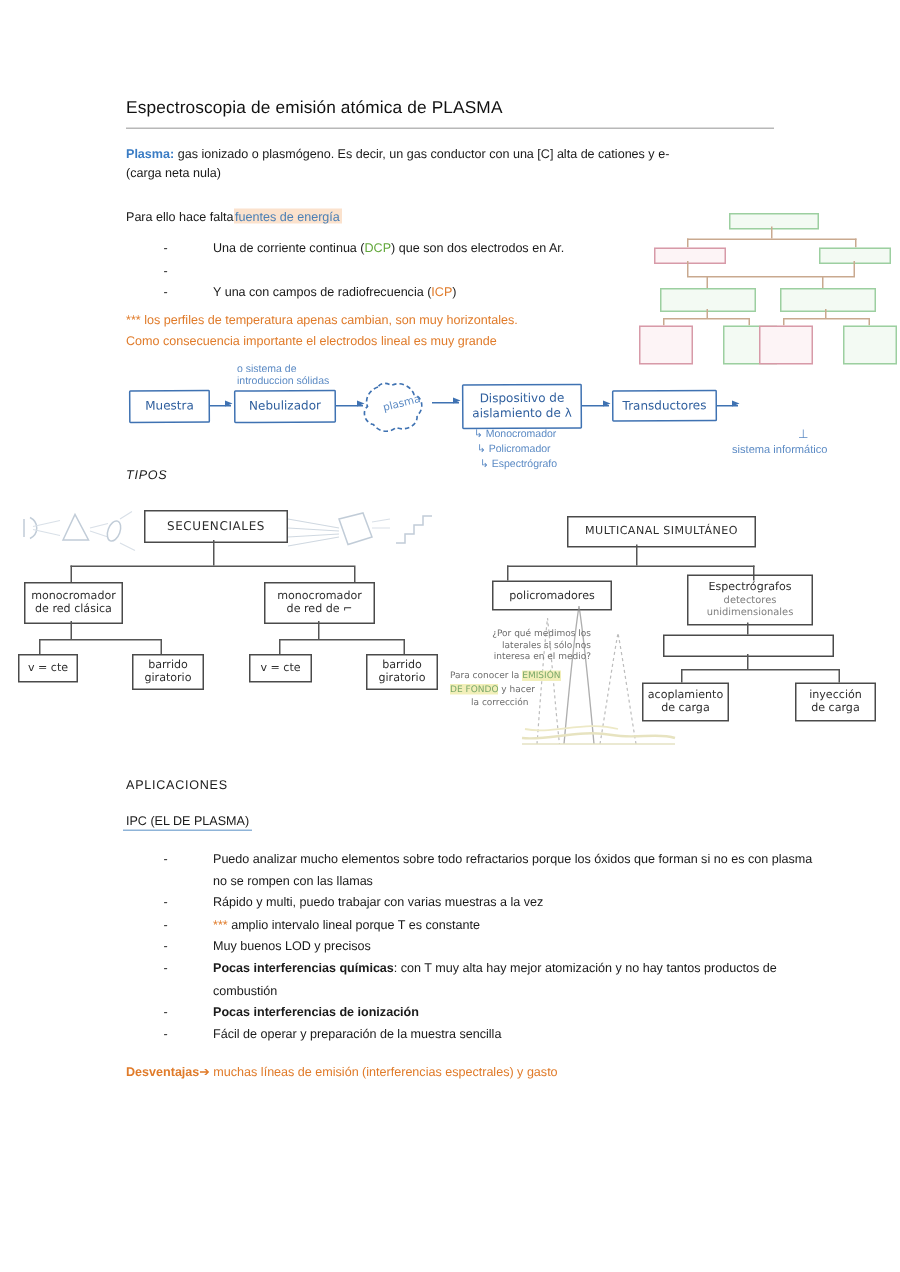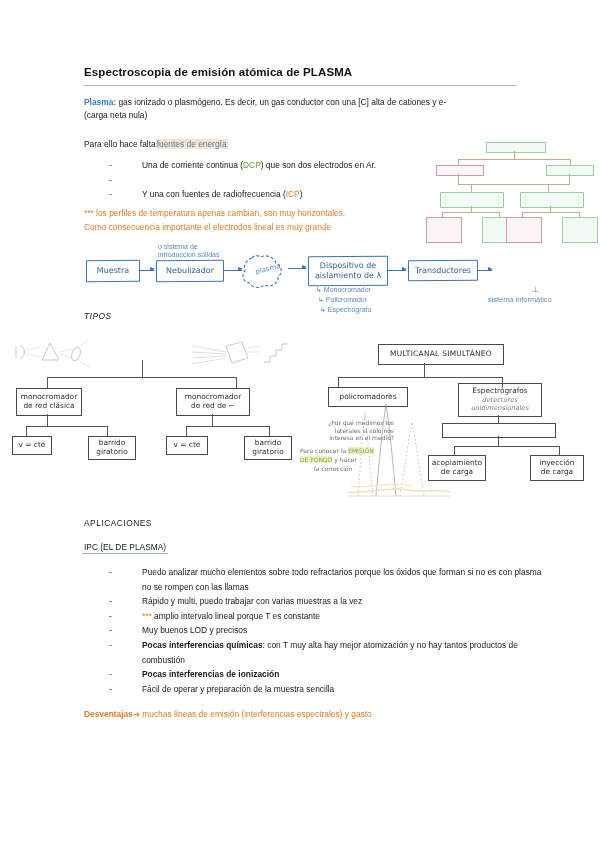--- a/index.html
+++ b/index.html
@@ -21,21 +21,21 @@
     inset: 0;
     background: #fff;
   }
 
   
   .title {
     position: absolute;
     left: 84px;
     top: 66px;
     font-size: 11.5px;
-    font-weight: bold;
+    font-weight: normal;
     letter-spacing: .1px;
     color: #111;
   }
   .title-rule {
     position: absolute;
     left: 84px;
     top: 85px;
     width: 432px;
     height: 1px;
     background: #b8b8b8;
@@ -209,21 +209,21 @@
   <div class="bullets" style="left:109px; top:158px; width:420px;">
     <div class="row">
       <span class="dash">-</span>
       <span><span>Una de corriente continua (</span><span class="t-green">DCP</span><span>) que son dos electrodos en Ar.</span></span>
     </div>
     <div class="row">
       <span class="dash">-</span>
     </div>
     <div class="row">
       <span class="dash">-</span>
-      <span><span>Y una con fuentes de radiofrecuencia (</span><span class="t-orange">ICP</span><span>)</span></span>
+      <span><span>Y una con campos de radiofrecuencia (</span><span class="t-orange">ICP</span><span>)</span></span>
     </div>
   </div>
 
   <div class="orangeblock" style="left:84px; top:206px; width:420px;">
     <span>*** los perfiles de temperatura apenas cambian, son muy horizontales.</span><br>
     <span>Como consecuencia importante el electrodos lineal es muy grande</span>
   </div>
 
   <div class="inset" style="left:428px; top:142px; width:168px; height:104px;">
     <div class="inset-box g" style="left:58px; top:0px; width:58px; height:9px;"></div>
@@ -307,20 +307,21 @@
   </svg>
 
   <svg class="sketch" style="left:190px; top:336px;" width="104" height="40" viewBox="0 0 104 40">
     <path d="M2 10 L36 16 M2 16 L36 18 M2 22 L36 20 M2 28 L36 22" stroke="#a8b8c8" stroke-width=".8" fill="none"></path>
     <path d="M36 10 L52 6 L58 22 L42 27 Z" fill="none" stroke="#8fa3b8" stroke-width="1"></path>
     <path d="M58 12 L70 10 M58 16 L70 16" stroke="#b9c6d4" stroke-width=".8"></path>
     <path d="M74 26 L80 26 L80 20 L86 20 L86 14 L92 14 L92 8 L98 8" fill="none" stroke="#8fa3b8" stroke-width="1"></path>
   </svg>
 
   <div style="position:absolute; left:0; top:0; width:600px; height:848px; pointer-events:none;">
+    <div class="pbox" style="left:96px; top:340px; width:94px; height:20px; font-size:8px; letter-spacing:.4px;">SECUENCIALES</div>
 
     <div class="pline" style="left:142px; top:360px; width:1px; height:17px;"></div>
     <div class="pline" style="left:47px; top:377px; width:189px; height:1px;"></div>
     <div class="pline" style="left:47px; top:377px; width:1px; height:11px;"></div>
     <div class="pline" style="left:236px; top:377px; width:1px; height:11px;"></div>
 
     <div class="pbox" style="left:16px; top:388px; width:64px; height:26px;">
       <span>monocromador<br>de red clásica</span>
     </div>
     <div class="pbox" style="left:176px; top:388px; width:72px; height:26px;">
@@ -349,21 +350,21 @@
   <div style="position:absolute; left:0; top:0; width:600px; height:848px; pointer-events:none;">
     <div class="pbox" style="left:378px; top:344px; width:124px; height:19px; font-size:7.4px; letter-spacing:.3px;">MULTICANAL SIMULTÁNEO</div>
 
     <div class="pline" style="left:424px; top:363px; width:1px; height:14px;"></div>
     <div class="pline" style="left:338px; top:377px; width:165px; height:1px;"></div>
     <div class="pline" style="left:338px; top:377px; width:1px; height:10px;"></div>
     <div class="pline" style="left:502px; top:377px; width:1px; height:10px;"></div>
 
     <div class="pbox" style="left:328px; top:387px; width:78px; height:18px;">policromadores</div>
     <div class="pbox" style="left:458px; top:383px; width:82px; height:32px; line-height:8.4px;">
-      <span>Espectrógrafos<br><span style="color:#7e7e7e; font-size:6.6px;font-style:italic;">detectores<br>unidimensionales</span></span>
+      <span>Espectrógrafos<br><span style="color:#7e7e7e; font-size:6.6px;">detectores<br>unidimensionales</span></span>
     </div>
 
     <div class="pline" style="left:498px; top:415px; width:1px; height:8px;"></div>
     <div class="pbox" style="left:442px; top:423px; width:112px; height:13px; font-size:6.2px; color:#8a8a8a;"></div>
     <div class="pline" style="left:498px; top:436px; width:1px; height:10px;"></div>
     <div class="pline" style="left:454px; top:446px; width:106px; height:1px;"></div>
     <div class="pline" style="left:454px; top:446px; width:1px; height:9px;"></div>
     <div class="pline" style="left:559px; top:446px; width:1px; height:9px;"></div>
 
     <div class="pbox" style="left:428px; top:455px; width:56px; height:24px;">

